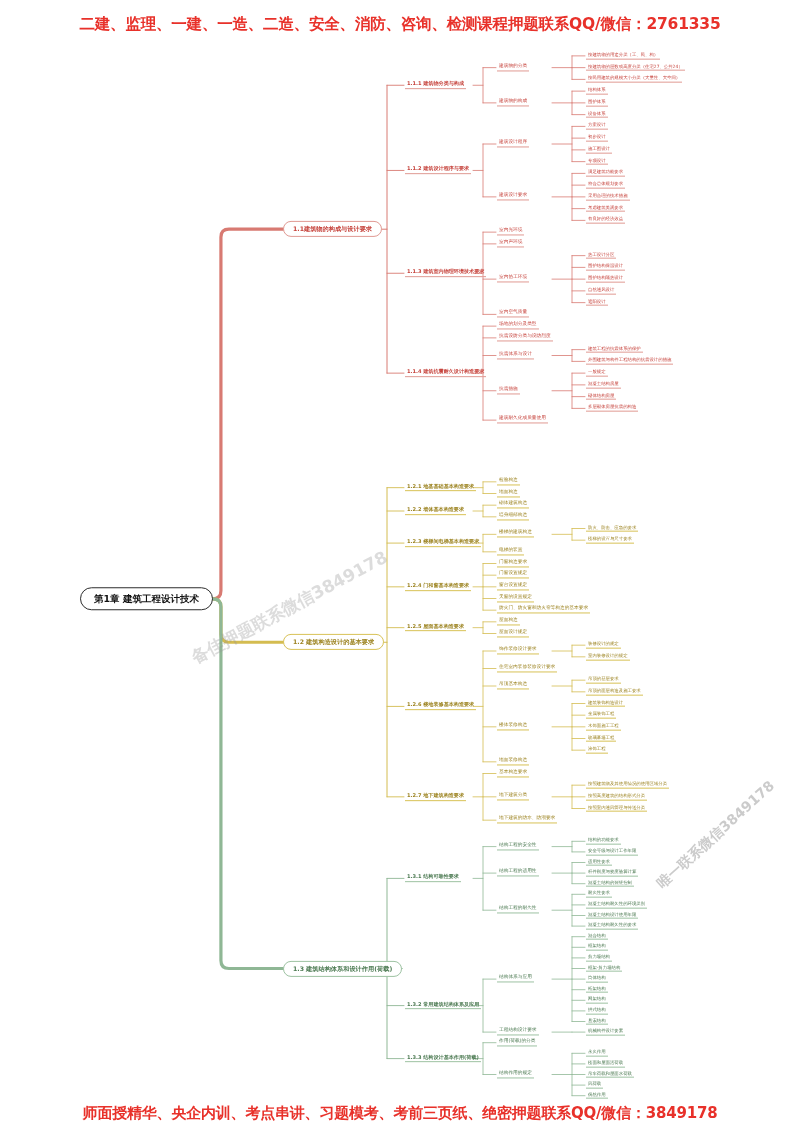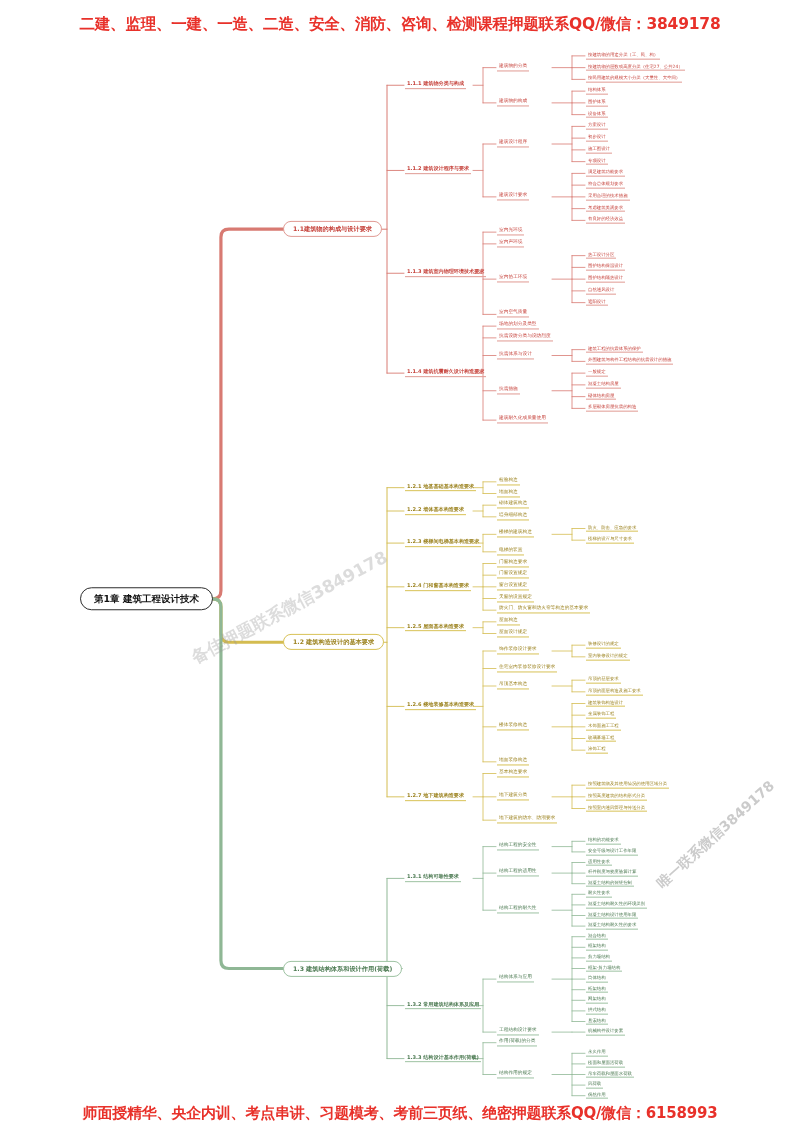--- a/index.html
+++ b/index.html
@@ -72,21 +72,21 @@
     white-space: nowrap;
     pointer-events: none;
     user-select: none;
   }
   #wm-1 { left: 180px; top: 560px; font-size: 17px; transform: rotate(-28deg); color: rgba(150,150,150,0.33); }
   #wm-2 { left: 640px; top: 790px; font-size: 14px; transform: rotate(-42deg); color: rgba(130,130,130,0.42); }
 </style>
 </head>
 <body>
 
-<div class="banner" id="top-banner">二建、监理、一建、一造、二造、安全、消防、咨询、检测课程押题联系QQ/微信：3849178</div>
+<div class="banner" id="top-banner">二建、监理、一建、一造、二造、安全、消防、咨询、检测课程押题联系QQ/微信：2761335</div>
 
 <div id="canvas">
   <svg id="edges" viewBox="0 0 800 1062" preserveAspectRatio="none">
       <path d="M 572 19.875 L 572 43.375" stroke="#d87a72" stroke-width="0.8" fill="none" stroke-linecap="round"></path>
       <path d="M 572 19.875 L 585 19.875" stroke="#d87a72" stroke-width="0.8" fill="none" stroke-linecap="round"></path>
       <path d="M 572 31.625 L 585 31.625" stroke="#d87a72" stroke-width="0.8" fill="none" stroke-linecap="round"></path>
       <path d="M 572 43.375 L 585 43.375" stroke="#d87a72" stroke-width="0.8" fill="none" stroke-linecap="round"></path>
       <path d="M 552 31.625 L 572 31.625" stroke="#d87a72" stroke-width="0.8" fill="none" stroke-linecap="round"></path>
       <path d="M 572 55.125 L 572 78.625" stroke="#d87a72" stroke-width="0.8" fill="none" stroke-linecap="round"></path>
       <path d="M 572 55.125 L 585 55.125" stroke="#d87a72" stroke-width="0.8" fill="none" stroke-linecap="round"></path>
@@ -397,13 +397,13 @@
       <div class="node c-green lv4" style="left: 586px; top: 1059.7px;"><span class="lbl">偶然作用</span></div>
       <div class="node c-green lv3" style="left: 497px; top: 1038.5px;"><span class="lbl">结构作用的规定</span></div>
       <div class="node c-green lv2" style="left: 405px; top: 1022.6px;"><span class="lbl">1.3.3 结构设计基本作用(荷载)</span></div>
       <div class="node c-green lv1" style="left: 283px; top: 932.5px;"><span class="lbl">1.3 建筑结构体系和设计作用(荷载)</span></div>
       <div class="node root" style="left: 80px; top: 562.844px;"><span class="lbl">第1章 建筑工程设计技术</span></div>
     </div>
   <div class="watermark" id="wm-1">备佳押题联系微信3849178</div>
   <div class="watermark" id="wm-2">唯一联系微信3849178</div>
 </div>
 
-<div class="banner" id="bottom-banner">师面授精华、央企内训、考点串讲、习题模考、考前三页纸、绝密押题联系QQ/微信：6158993</div>
+<div class="banner" id="bottom-banner">师面授精华、央企内训、考点串讲、习题模考、考前三页纸、绝密押题联系QQ/微信：3849178</div>
 
 </body></html>

